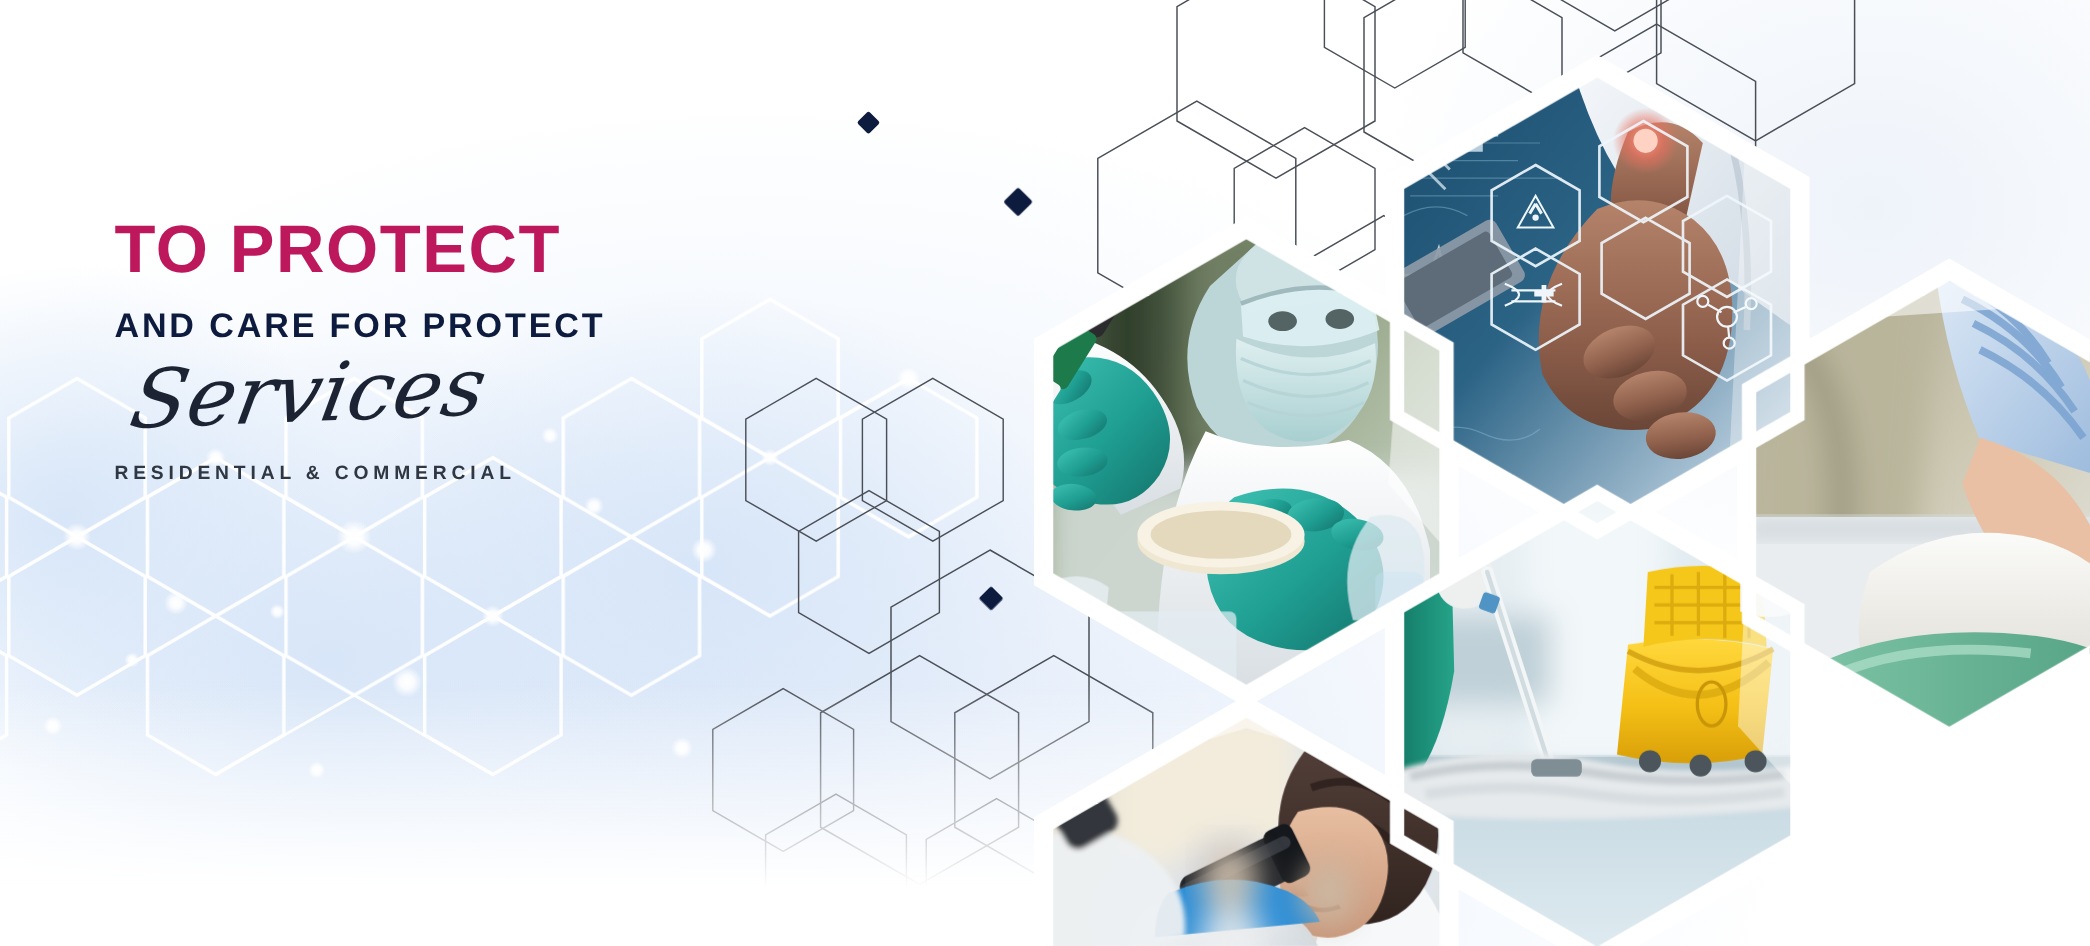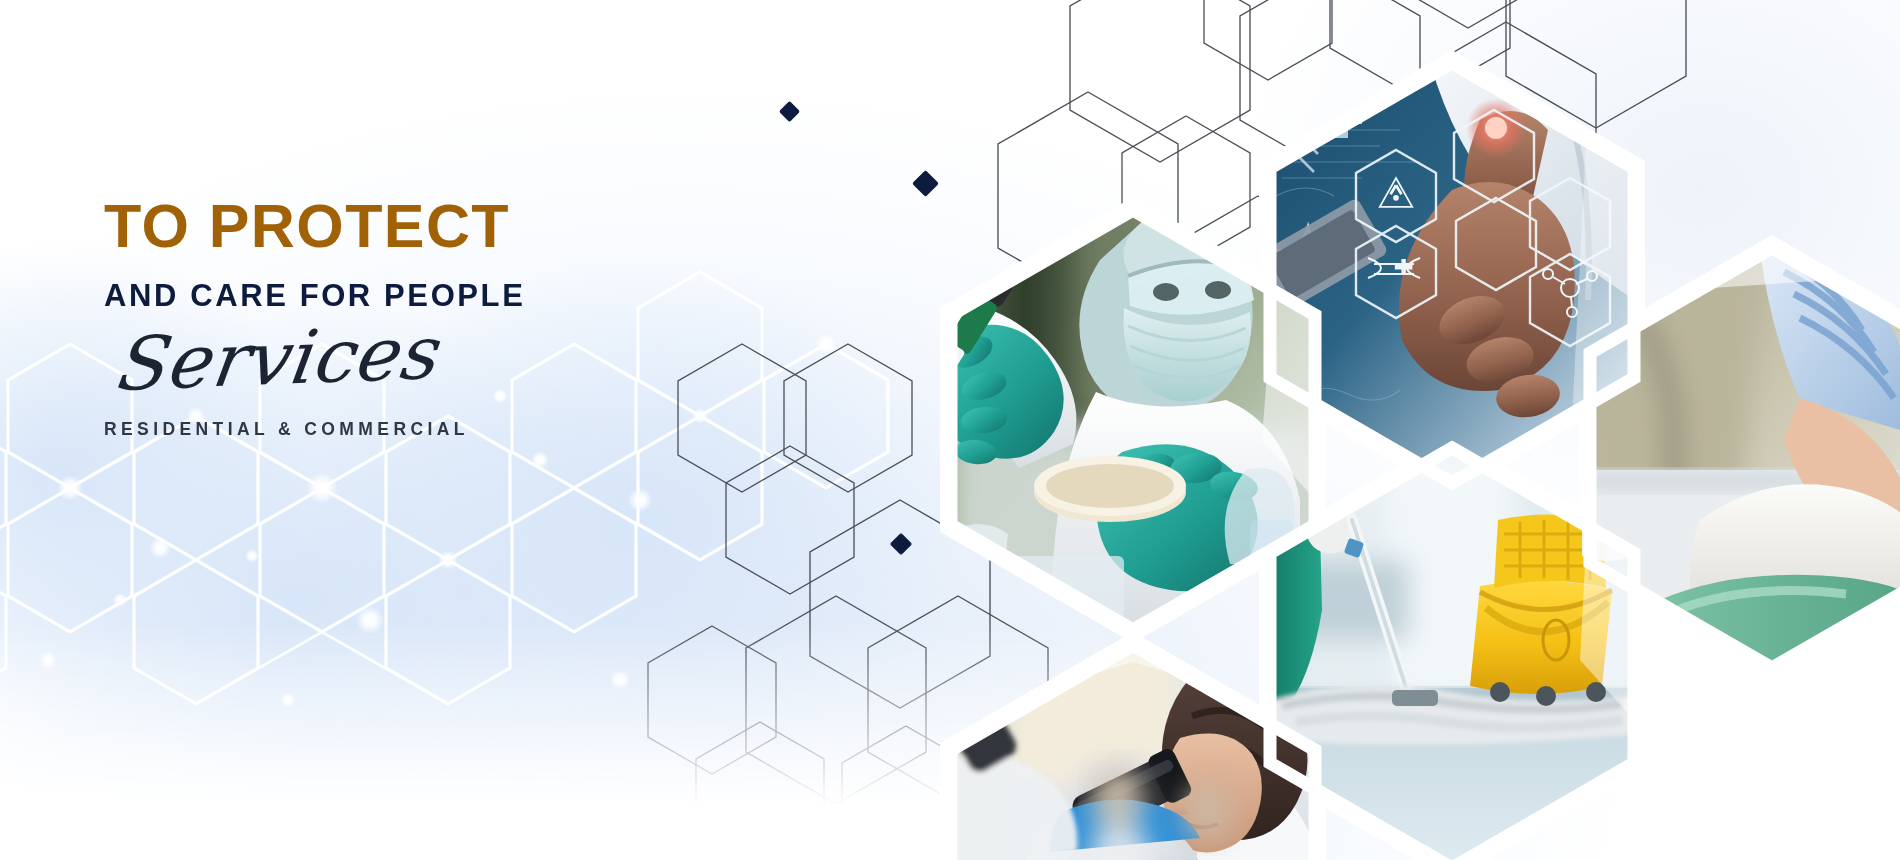--- a/index.html
+++ b/index.html
@@ -42,21 +42,21 @@
   
   .copy {
     position:absolute; left:104px; top:196px; width:640px;
     z-index:6;
   }
   .headline {
     font-size:61px;
     font-weight:700;
     letter-spacing:1.4px;
     line-height:1.0;
-    color:#a16207;
+    color:#be185d;
     white-space:nowrap;
   }
   .subhead {
     margin-top:23px;
     font-size:31px;
     font-weight:700;
     letter-spacing:2.6px;
     line-height:1.0;
     color:#0d1b3e;
     white-space:nowrap;
@@ -656,18 +656,18 @@
   </svg>
 
   <div class="bg-bottom-fade"></div>
 
   <div class="diamond" id="diamond-1"></div>
   <div class="diamond" id="diamond-2"></div>
   <div class="diamond" id="diamond-3"></div>
 
   <div class="copy">
     <div class="headline">TO PROTECT</div>
-    <div class="subhead">AND CARE FOR PEOPLE</div>
+    <div class="subhead">AND CARE FOR PROTECT</div>
     <div class="script">Services</div>
     <div class="caption">RESIDENTIAL &amp; COMMERCIAL</div>
   </div>
 
 </div>
 
 </body></html>

